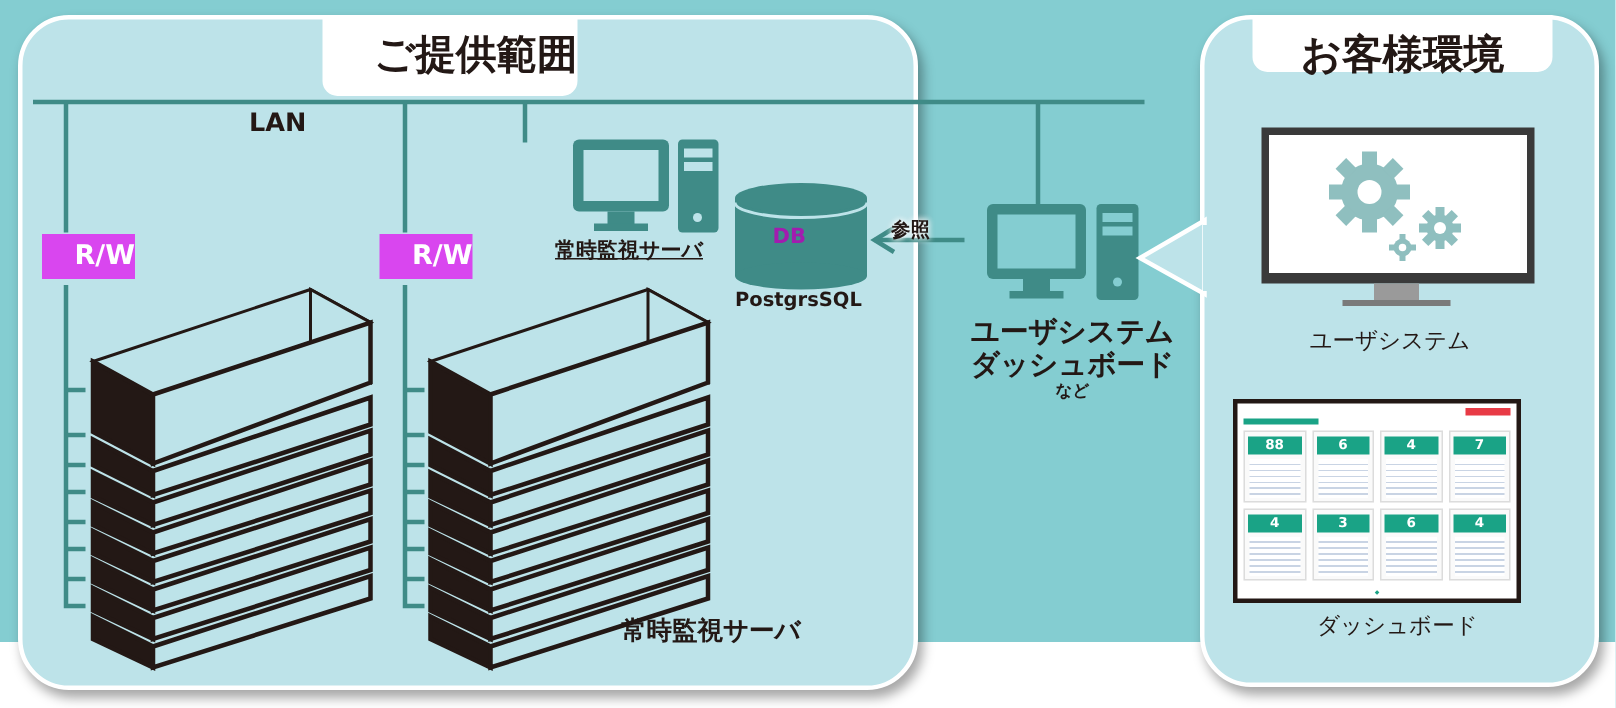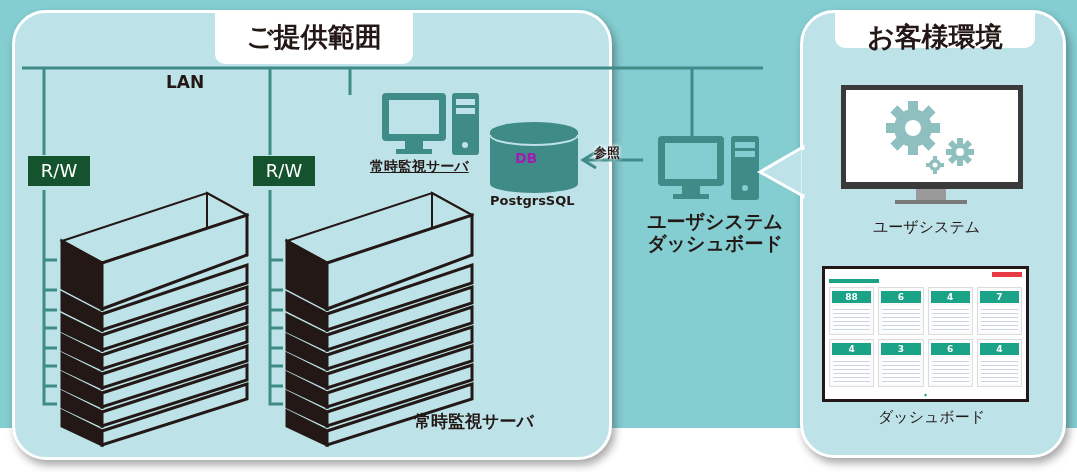--- a/index.html
+++ b/index.html
@@ -2,27 +2,27 @@
 <html><head>
 <meta charset="utf-8">
 <style>
   html, body { margin:0; padding:0; }
   body { width:1077px; height:472px; position:relative; overflow:hidden; background:#ffffff; font-family:"DejaVu Sans", sans-serif; }
   .bg-band { position:absolute; left:0; top:0; width:1077px; height:428px; background:#84cdd1; }
   .panel { position:absolute; background:#bde3e9; border:3px solid #ffffff; border-radius:34px; box-shadow:3px 5px 8px rgba(0,0,0,0.35); box-sizing:border-box; }
   .panel-left { left:12px; top:10px; width:600px; height:450px; }
   .panel-right { left:800px; top:10px; width:266px; height:448px; }
   .panel-title { position:absolute; background:#ffffff; border-radius:0 0 10px 10px; font-weight:bold; color:#231815; text-align:center; }
-  .title-left { left:200px; top:-3px; width:198px; height:54px; line-height:54px; font-size:27px; }
+  .title-left { left:200px; top:-3px; width:170px; height:54px; line-height:54px; font-size:27px;text-align:right; }
   .title-right { left:32px; top:-3px; width:200px; height:38px; line-height:54px; font-size:27px; }
   svg.overlay { position:absolute; left:0; top:0; }
   .txt { position:absolute; color:#231815; white-space:nowrap; }
   .bold { font-weight:bold; }
-  .rw { position:absolute; background:#14532d; color:#ffffff; font-weight:normal; font-size:18px; text-align:center; width:62px; height:30px; line-height:30px; }
-  .dash { position:absolute; left:822px; top:266px; width:207px; height:136px; background:#ffffff; border:3px solid #231815; box-sizing:border-box; overflow:hidden; }
+  .rw { position:absolute; background:#d946ef; color:#ffffff; font-weight:bold; font-size:18px; text-align:right; width:62px; height:30px; line-height:30px; }
+  .dash { position:absolute; left:822px; top:266px; width:192px; height:136px; background:#ffffff; border:3px solid #231815; box-sizing:border-box; overflow:hidden; }
   .dash-top { height:8px; font-size:4px; color:#555; padding:1px 3px; }
   .dash-tab { position:absolute; left:4px; top:10px; width:50px; height:4px; background:#1aa386; }
   .dash-btn-red { position:absolute; right:4px; top:3px; width:30px; height:5px; background:#e83a45; }
   .cards { position:absolute; left:4px; top:18px; right:4px; bottom:12px; display:grid; grid-template-columns:repeat(4,1fr); grid-template-rows:1fr 1fr; gap:4px; }
   .card { position:relative; border:1px solid #dcdcdc; background:#fafafa; }
   .card-num { position:absolute; left:2px; right:2px; top:3px; height:12px; background:#1aa386; color:#ffffff; font-size:9px; font-weight:bold; text-align:center; line-height:12px; }
   .card-lines { position:absolute; left:3px; right:3px; top:18px; bottom:2px; background:repeating-linear-gradient(#ffffff 0 3px, #c9d4e4 3px 4px); }
   .dash-foot { position:absolute; left:0; right:0; bottom:2px; text-align:center; font-size:4px; color:#1aa386; }
 </style>
 </head>
@@ -190,20 +190,21 @@
 
 <div class="txt bold" style="left:414px; top:412px; font-size:17px; line-height:19px;">
   <div>常時監視サーバ</div>
 </div>
 
 <div class="txt bold" style="left:594px; top:144px; font-size:13px; text-shadow:0 0 4px #ffffff, 0 0 4px #ffffff;">参照</div>
 
 <div class="txt bold" style="left:640px; top:210px; width:150px; text-align:center; font-size:19px; line-height:22px;">
   <div>ユーザシステム</div>
   <div>ダッシュボード</div>
+  <div style="font-size:11px; line-height:14px;">など</div>
 </div>
 
 <div class="txt" style="left:873px; top:218px; font-size:15px;">ユーザシステム</div>
 
 <div class="dash">
   <div class="dash-top"></div>
   <div class="dash-tab"></div>
   <div class="dash-btn-red"></div>
   <div class="cards">
     <div class="card">

